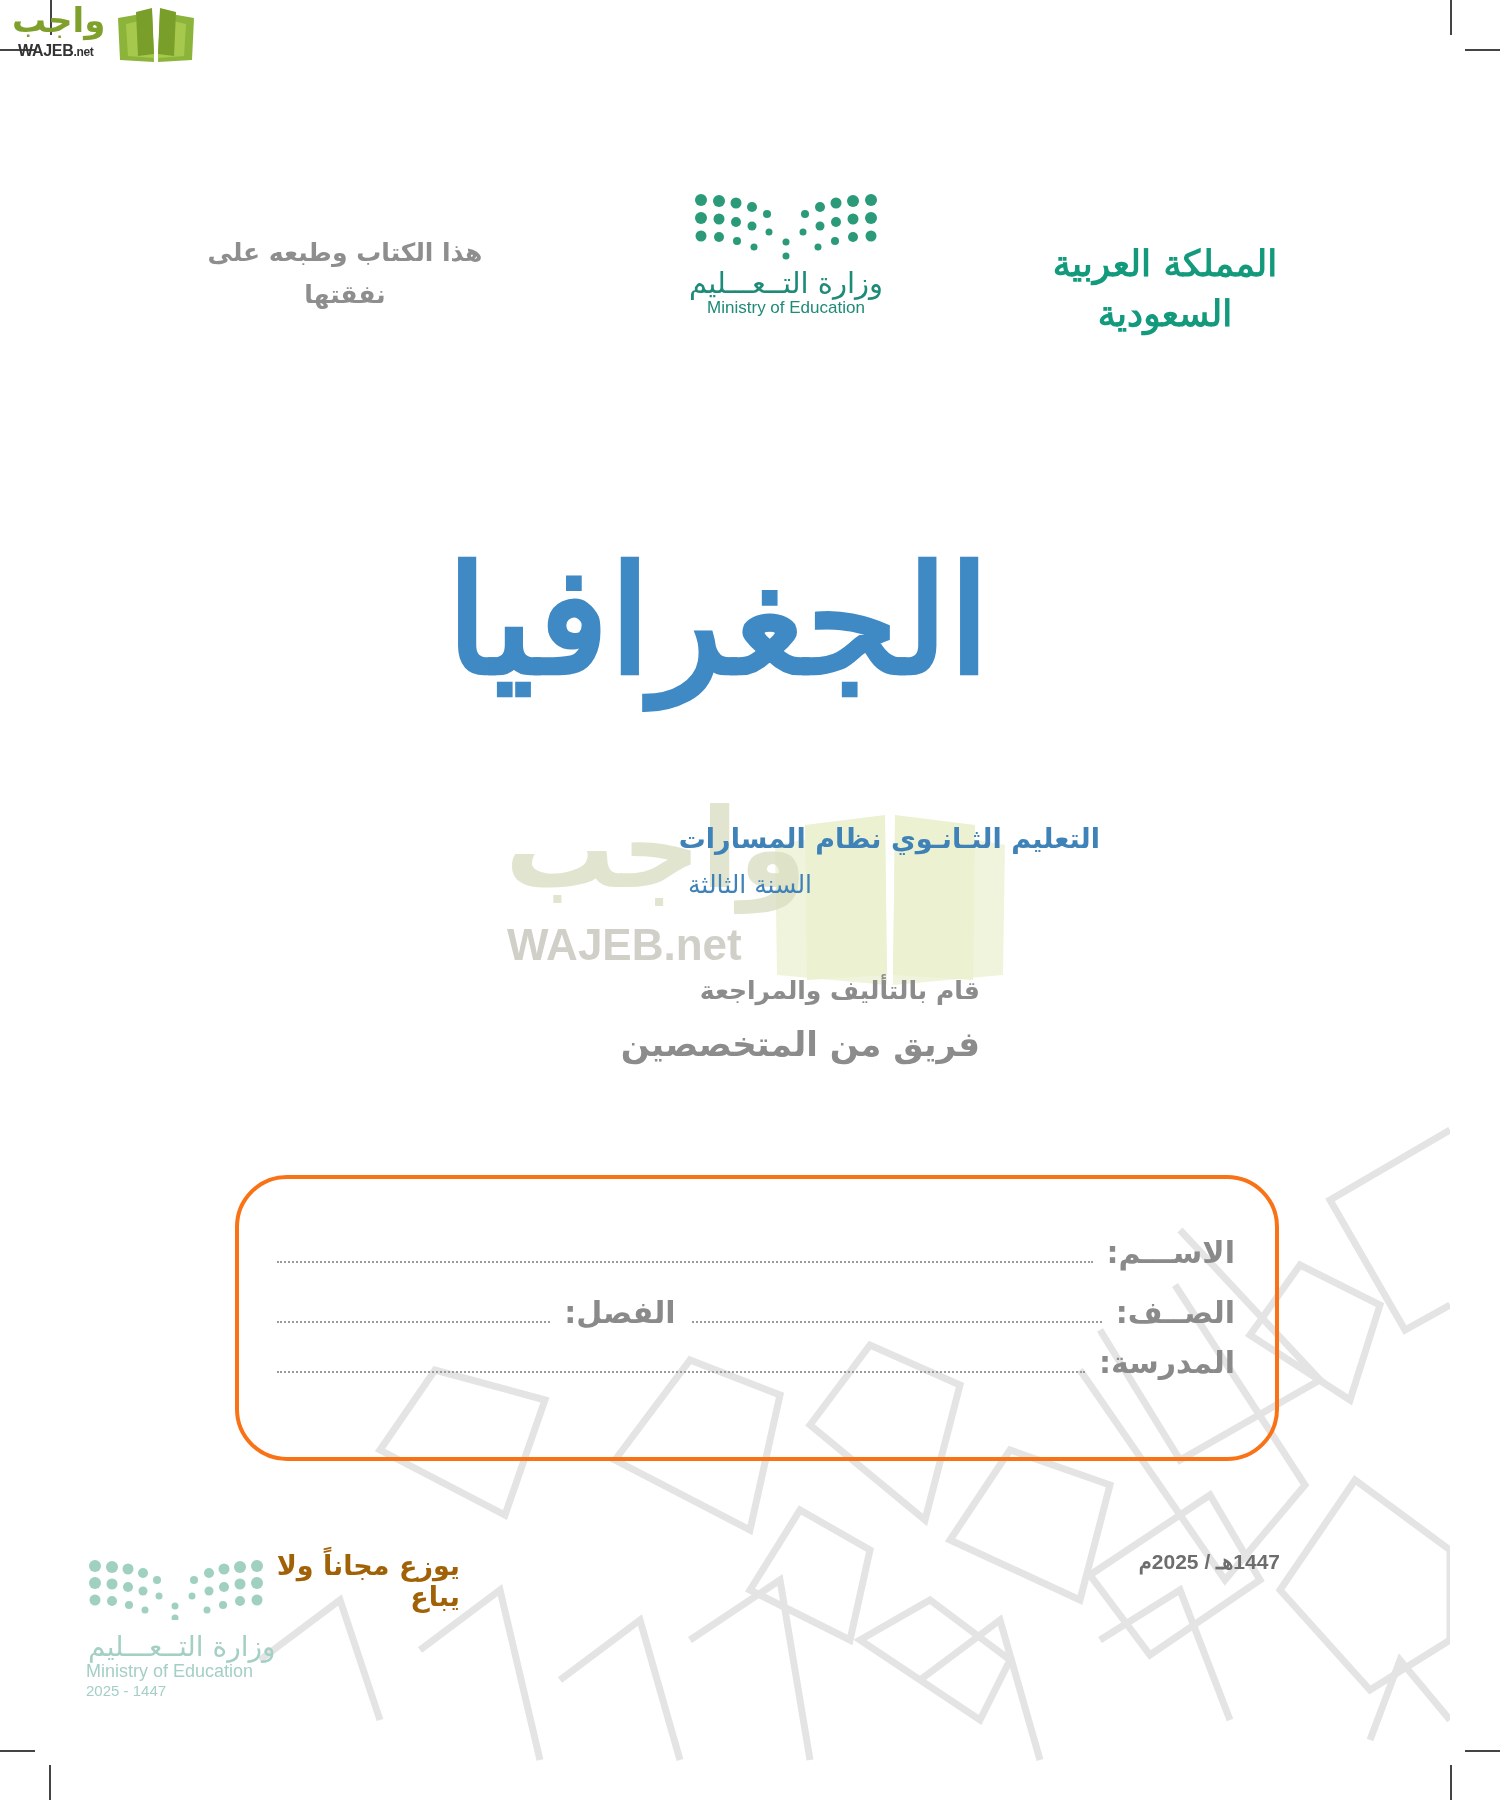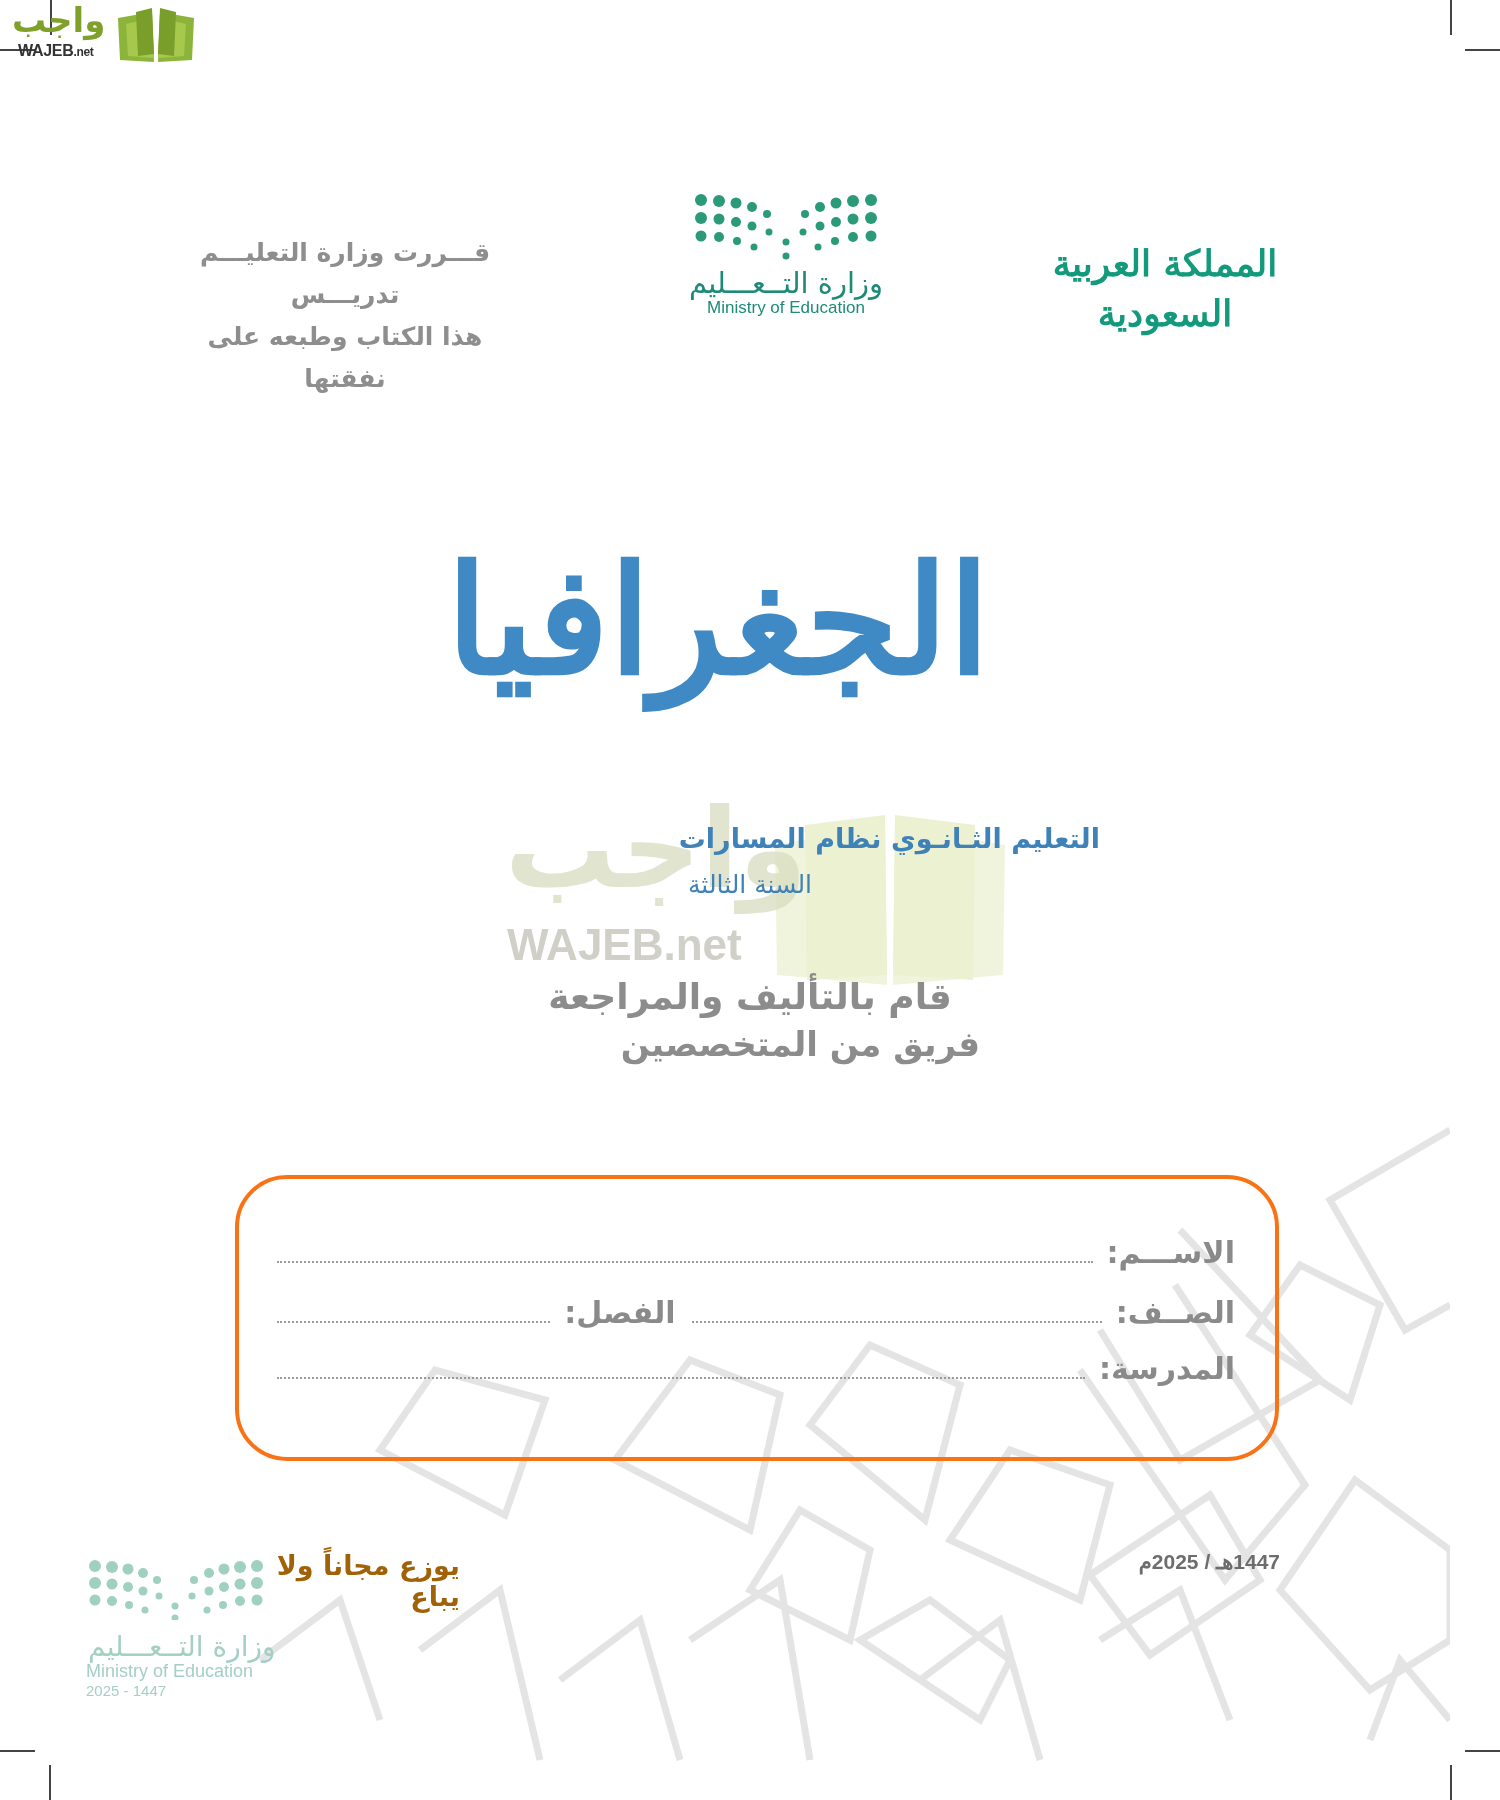--- a/index.html
+++ b/index.html
@@ -36,21 +36,21 @@
   .title { left:470px; top:430px; width:520px; height:380px; text-align:center; color:#3f8ac5; font-family:"DejaVu Serif", serif; font-size:150px; font-weight:bold; line-height:380px; direction:rtl; }
 
   
   .wm { left:505px; top:815px; width:500px; height:170px; }
   .wm-ar { position:absolute; left:0; top:-30px; font-size:110px; font-weight:bold; color:#d8dcc0; direction:rtl; opacity:.75; }
   .wm-en { position:absolute; left:2px; top:105px; font-size:44px; font-weight:bold; color:#c8c8c0; font-family:"Liberation Sans", sans-serif; opacity:.85; }
   .wm-book { position:absolute; left:270px; top:0px; opacity:.55; }
 
   .sub1 { left:420px; top:823px; width:680px; text-align:right; color:#3f82b8; font-size:27px; font-weight:bold; direction:rtl; }
   .sub2 { left:520px; top:870px; width:460px; text-align:center; color:#3f82b8; font-size:25px; direction:rtl; }
-  .auth1 { left:520px; top:976px; width:460px; text-align:center; color:#8c8c8c; font-size:36px; font-weight:bold; direction:rtl; }
+  .auth1 { left:520px; top:976px; width:460px; color:#8c8c8c; font-size:25px; font-weight:bold; direction:rtl; }
   .auth2 { left:520px; top:1024px; width:460px; text-align:right; color:#8c8c8c; font-size:34px; font-weight:bold; direction:rtl; }
 
   
   .form-box { left:235px; top:1175px; width:1036px; height:278px; border:4px solid #f97316; border-radius:52px; }
   .frow { position:absolute; left:38px; right:40px; height:40px; display:flex; direction:rtl; align-items:flex-end; }
   .flabel { color:#8a8a8a; font-size:30px; font-weight:bold; white-space:nowrap; padding-left:14px; line-height:40px; }
   .fdots { flex:1; border-bottom:2px dotted #9a9a9a; margin-bottom:10px; height:1px; }
   .fdots.short { flex:0 0 410px; }
 
   
@@ -104,21 +104,20 @@
     <path d="M2 10 L36 4 L38 54 L4 52 Z" fill="#8db43a"></path>
     <path d="M78 10 L44 4 L42 54 L76 52 Z" fill="#8db43a"></path>
     <path d="M10 16 L36 10 L38 50 L12 48 Z" fill="#a6c84c"></path>
     <path d="M70 16 L44 10 L42 50 L68 48 Z" fill="#a6c84c"></path>
     <path d="M20 4 L36 0 L38 46 L22 48 Z" fill="#7a9e2a"></path>
     <path d="M60 4 L44 0 L42 46 L58 48 Z" fill="#7a9e2a"></path>
   </svg>
 </div>
 
 <div class="abs decree rtl">
-  <div>قـــررت وزارة التعليـــم تدريـــس</div>
   <div>هذا الكتاب وطبعه على نفقتها</div>
 </div>
 
 <div class="abs moe">
   <svg width="190" height="68" viewBox="0 0 190 68">
     <g fill="#2a9a78">
       <circle cx="10" cy="8" r="6"></circle>
         <circle cx="28" cy="9" r="6"></circle>
         <circle cx="45" cy="11" r="5.5"></circle>
         <circle cx="61" cy="15" r="5"></circle>
@@ -178,21 +177,21 @@
   <div class="frow" style="top:54px;">
     <span class="flabel">الاســـم:</span>
     <span class="fdots"></span>
   </div>
   <div class="frow" style="top:114px;">
     <span class="flabel">الصــف:</span>
     <span class="fdots short"></span>
     <span class="flabel" style="padding-right:16px;">الفصل:</span>
     <span class="fdots"></span>
   </div>
-  <div class="frow" style="top:170px;">
+  <div class="frow" style="top:164px;">
     <span class="flabel">المدرسة:</span>
     <span class="fdots"></span>
   </div>
 </div>
 
 <div class="abs free">يوزع مجاناً ولا يباع</div>
 <div class="abs date" style="direction:rtl;">1447هـ / 2025م</div>
 
 <div class="abs moe-b">
   <svg width="180" height="62" viewBox="0 0 180 62">

